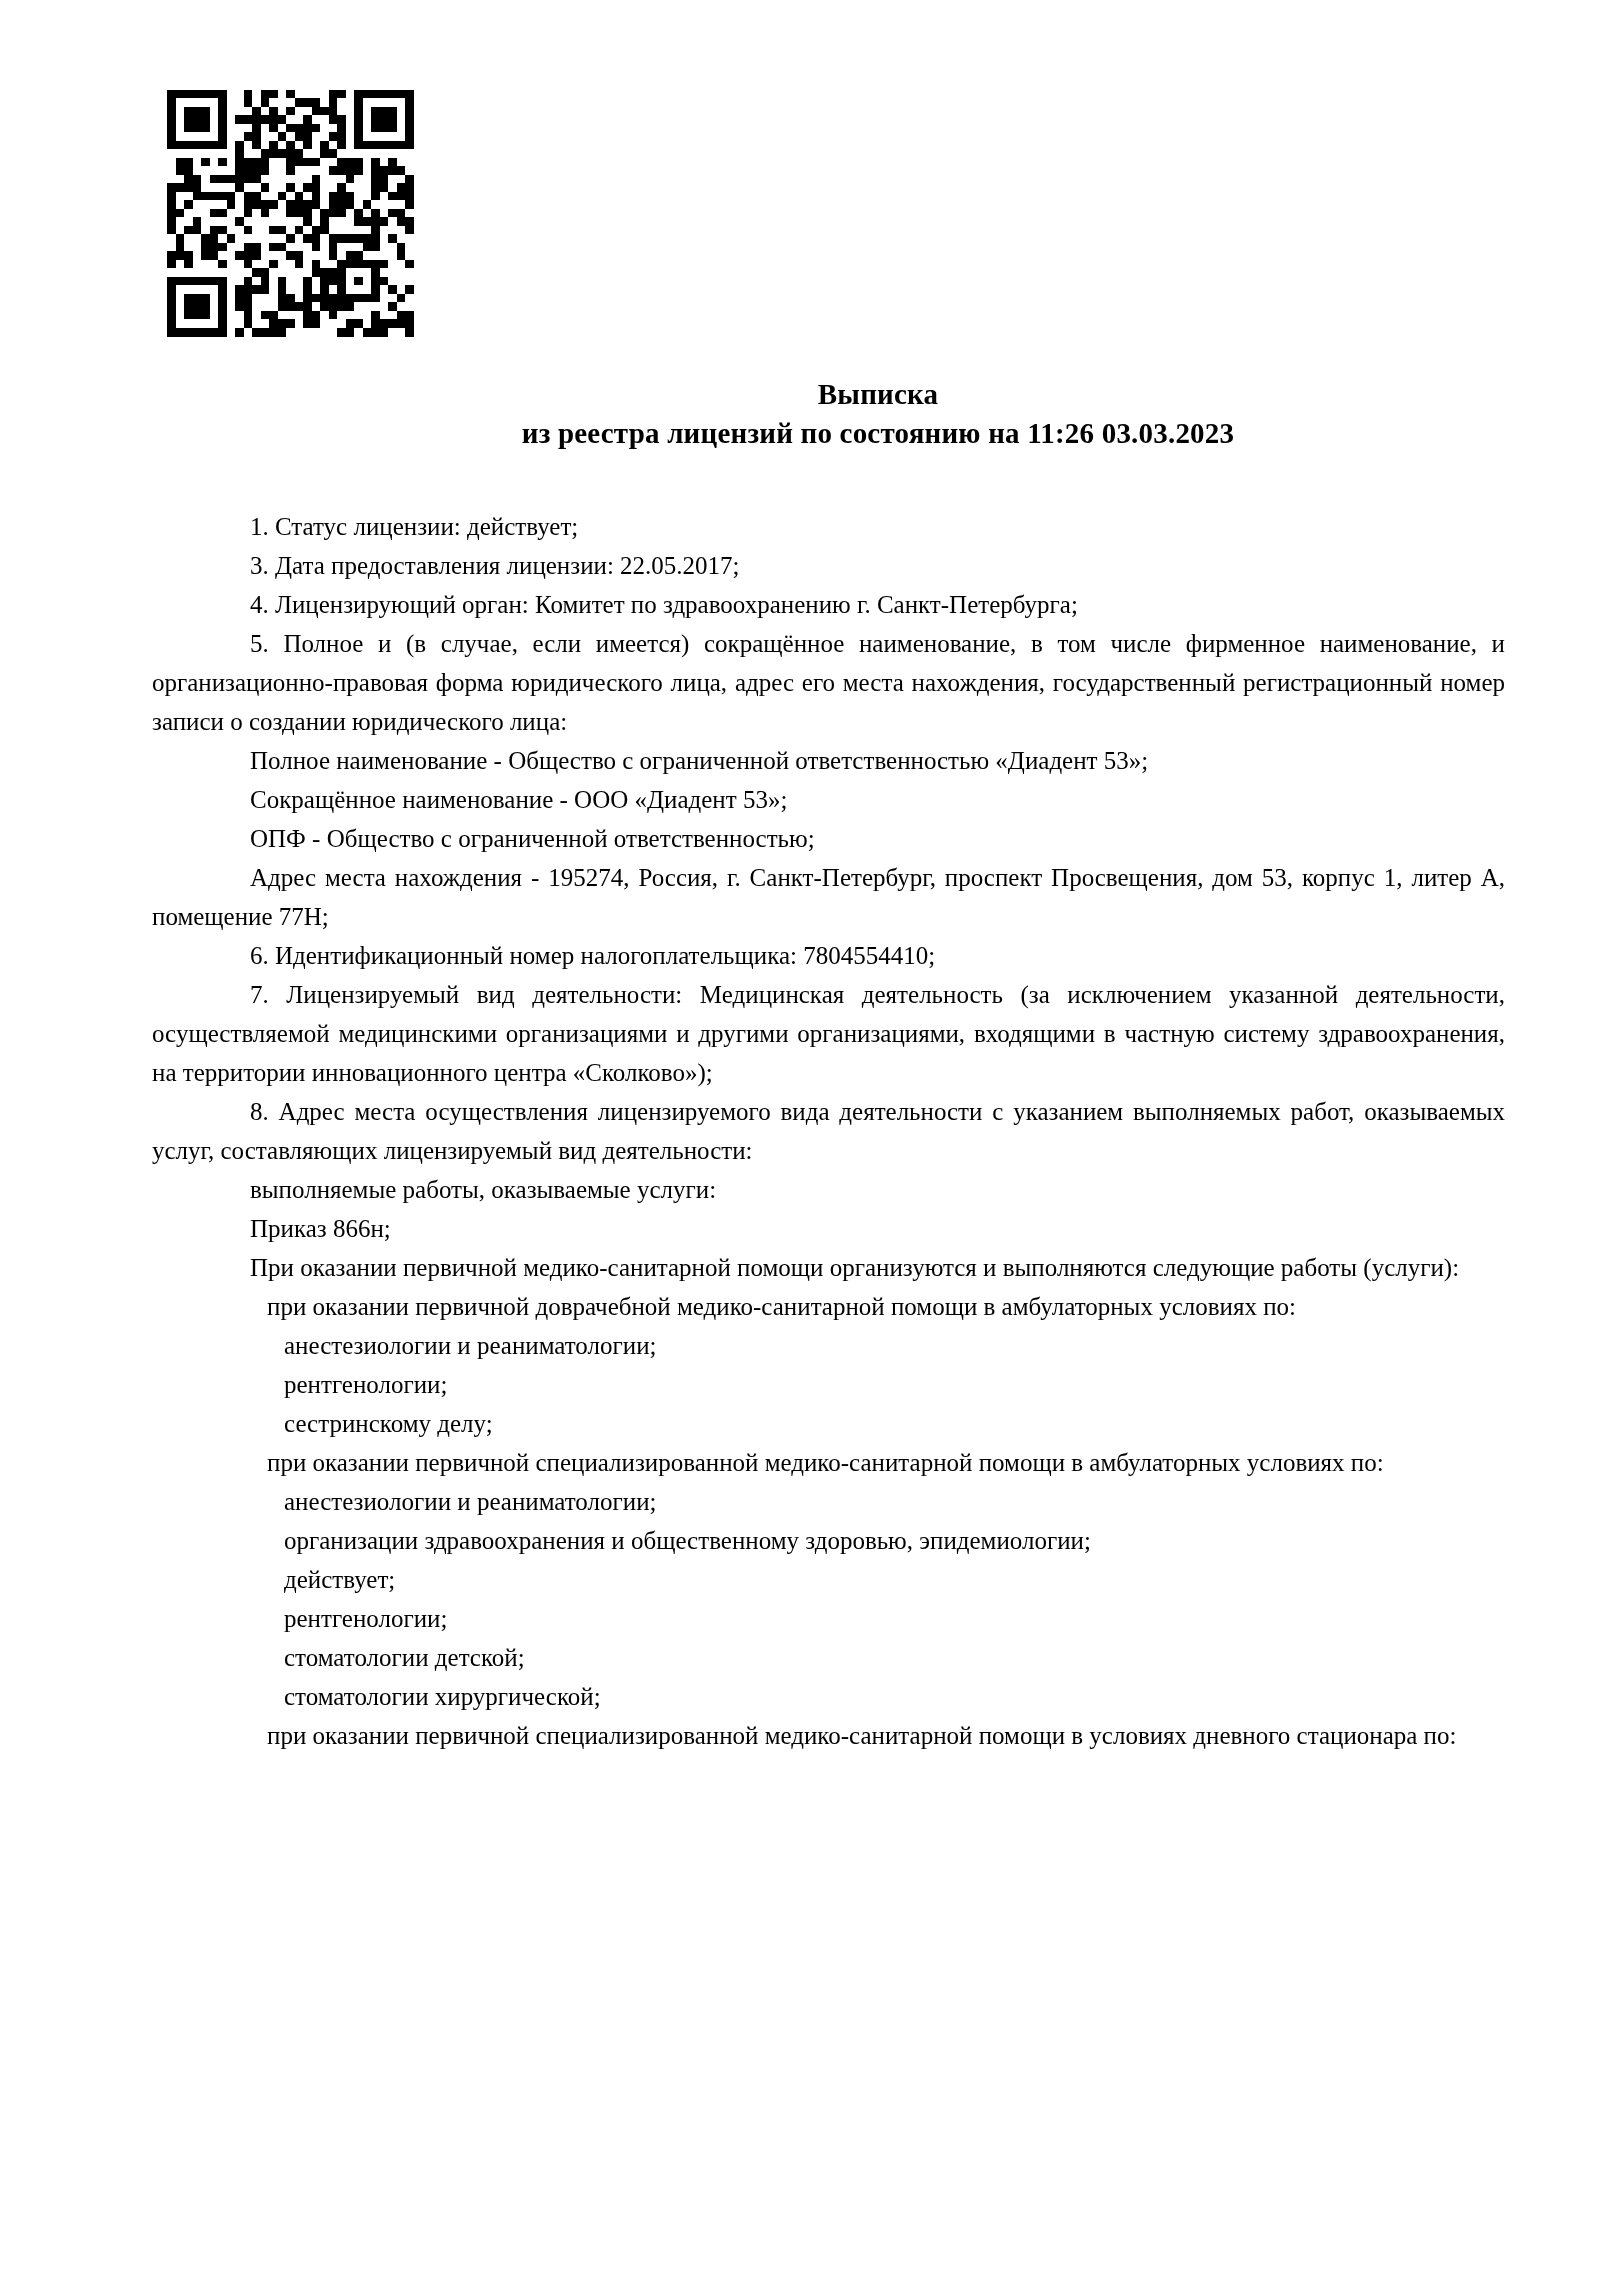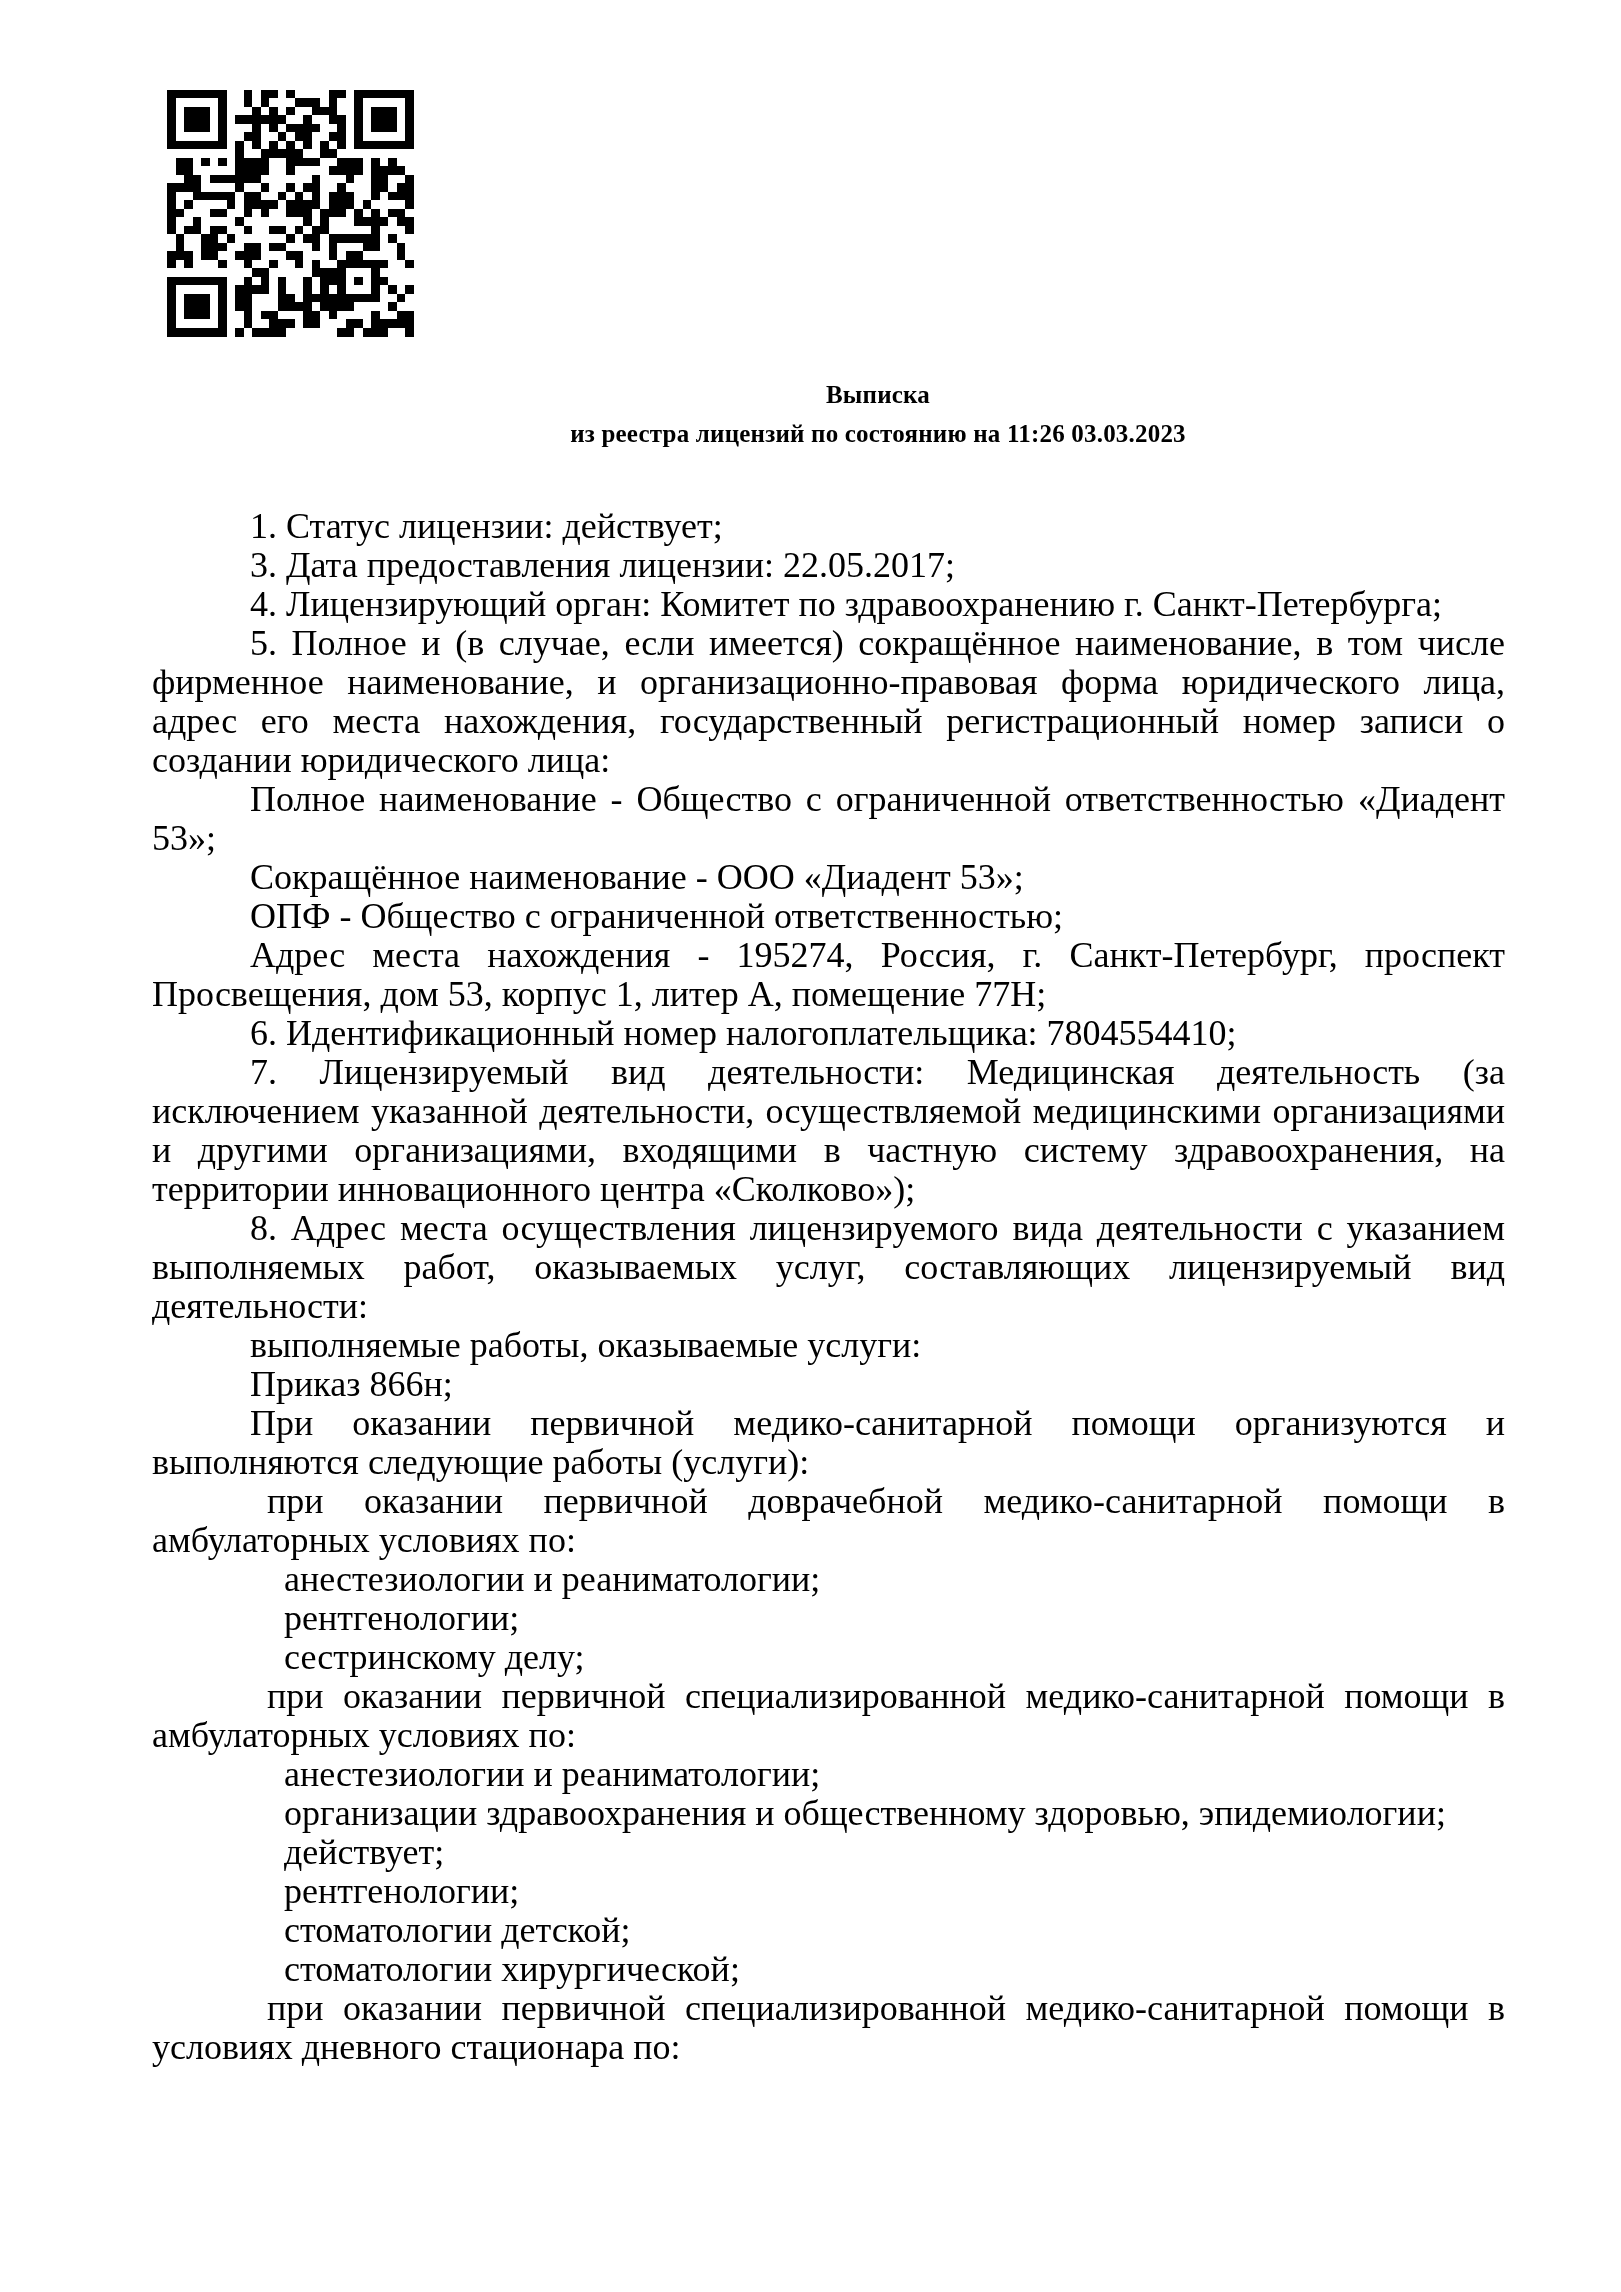--- a/index.html
+++ b/index.html
@@ -20,30 +20,30 @@
     width: 247px;
     height: 250px;
   }
   .title {
     position: absolute;
     left: 154px;
     top: 375px;
     width: 1448px;
     text-align: center;
     font-weight: 700;
-    font-size: 25px;
+    font-size: 29px;
     line-height: 39px;
     letter-spacing: 0.2px;
   }
   .doc-body {
     position: absolute;
     left: 152px;
     top: 507px;
     width: 1353px;
-    font-size: 36px;
+    font-size: 25px;
     line-height: 39px;
     text-align: justify;
   }
   .doc-body p { margin: 0; padding: 0; }
   .doc-body p.indent      { text-indent: 98px; }
   .doc-body p.indent-wide { text-indent: 115px; }
   .doc-body p.item        { text-indent: 132px; }
 </style>
 </head>
 <body>

